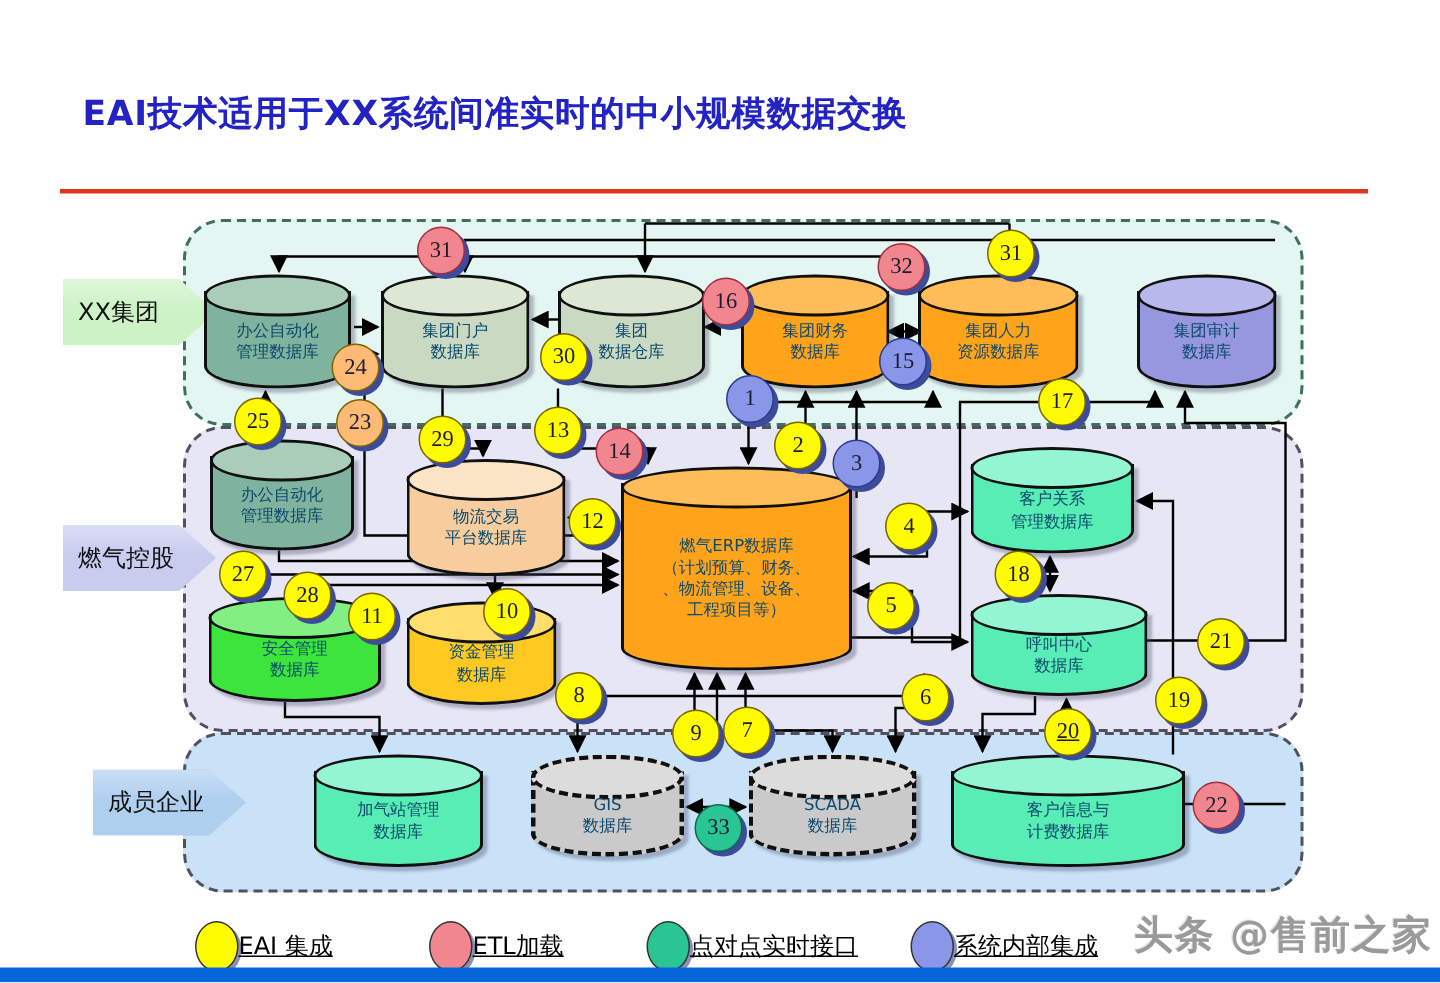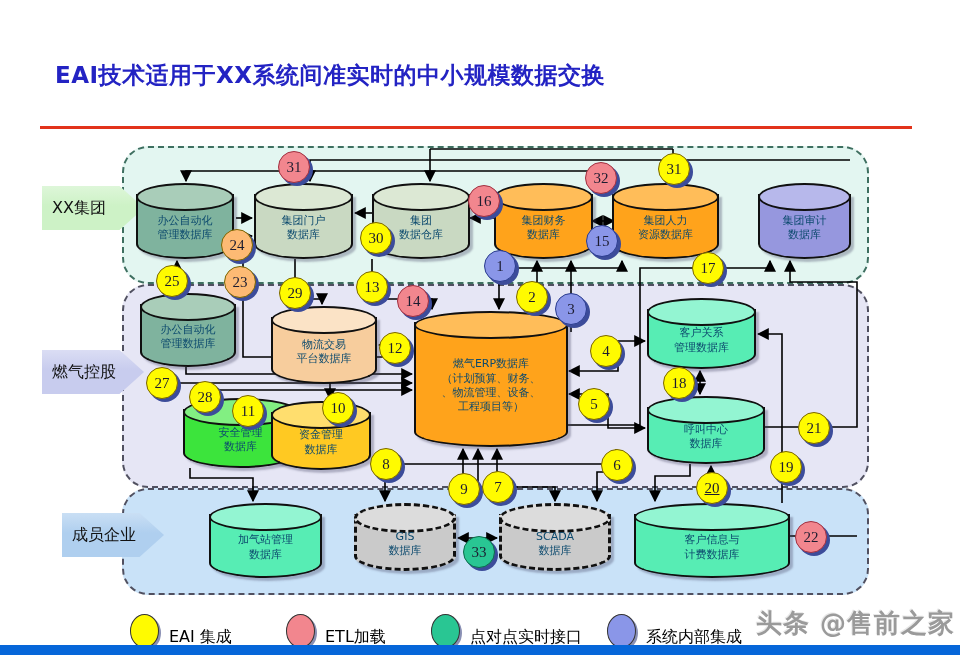--- a/index.html
+++ b/index.html
@@ -17,21 +17,21 @@
     border-radius:0 0 50% 50%/0 0 15px 15px;box-shadow:3px 3px 2px rgba(70,70,100,.35);}
   .cyl .cap{position:absolute;left:0;right:0;top:0;height:24px;border:2px solid #101010;border-radius:50%;}
   .cyl.dashed .body{border:3px dashed #101010;border-top:none;}
   .cyl.dashed .cap{border:3px dashed #101010;}
   .cyl .label{position:absolute;left:0;right:0;top:14px;bottom:0;display:flex;align-items:center;justify-content:center;
     text-align:center;font-size:11px;line-height:1.3;color:#0c4a6e;white-space:pre-line;z-index:2;}
   .badge{position:absolute;z-index:8;width:30px;height:30px;border-radius:50%;border:1.5px solid #5a4a00;
     box-shadow:3px 3px 0 #3C4C9A;display:flex;align-items:center;justify-content:center;
     font-family:"Liberation Serif",serif;font-size:15px;color:#1c1c30;}
   .legend-row{position:absolute;left:0;top:612px;width:960px;height:36px;z-index:6;}
-  .legend-item{position:absolute;display:flex;align-items:flex-end;gap:10px;}
+  .legend-item{position:absolute;display:flex;align-items:center;text-decoration:underline;}
   .legend-dot{width:27px;height:32px;border-radius:50%;border:1.5px solid #333;box-shadow:2px 2px 0 rgba(60,70,130,.6);}
   .legend-label{font-size:16px;color:#000;}
   #watermark{position:absolute;left:756px;top:606px;font-size:26px;font-weight:bold;color:#9a9a9a;
     text-shadow:1px 1px 0 #fff,-1px -1px 0 #e8e8e8;z-index:6;letter-spacing:1px;}
   #bottom-bar{position:absolute;left:0;top:645px;width:960px;height:10px;background:#0666D9;z-index:6;}
 </style>
 </head>
 <body>
 
 <div id="canvas">
@@ -172,21 +172,21 @@
       <div class="cap" style="background: rgb(147, 245, 210);"></div>
       <div class="label">客户关系
 管理数据库</div>
     </div>
     <div class="cyl" style="left: 647px; top: 396px; width: 106px; height: 68px; padding-left: 12px;">
       <div class="body" style="background: rgb(87, 237, 180);"></div>
       <div class="cap" style="background: rgb(147, 245, 210);"></div>
       <div class="label">呼叫中心
 数据库</div>
     </div>
-    <div class="cyl" style="left: 139px; top: 398px; width: 115px; height: 70px; margin-left: 44px;">
+    <div class="cyl" style="left: 139px; top: 398px; width: 115px; height: 70px;">
       <div class="body" style="background: rgb(60, 228, 60);"></div>
       <div class="cap" style="background: rgb(130, 239, 130);"></div>
       <div class="label">安全管理
 数据库</div>
     </div>
     <div class="cyl" style="left: 271px; top: 401px; width: 100px; height: 69px;">
       <div class="body" style="background: rgb(255, 201, 34);"></div>
       <div class="cap" style="background: rgb(255, 222, 110);"></div>
       <div class="label">资金管理
 数据库</div>

